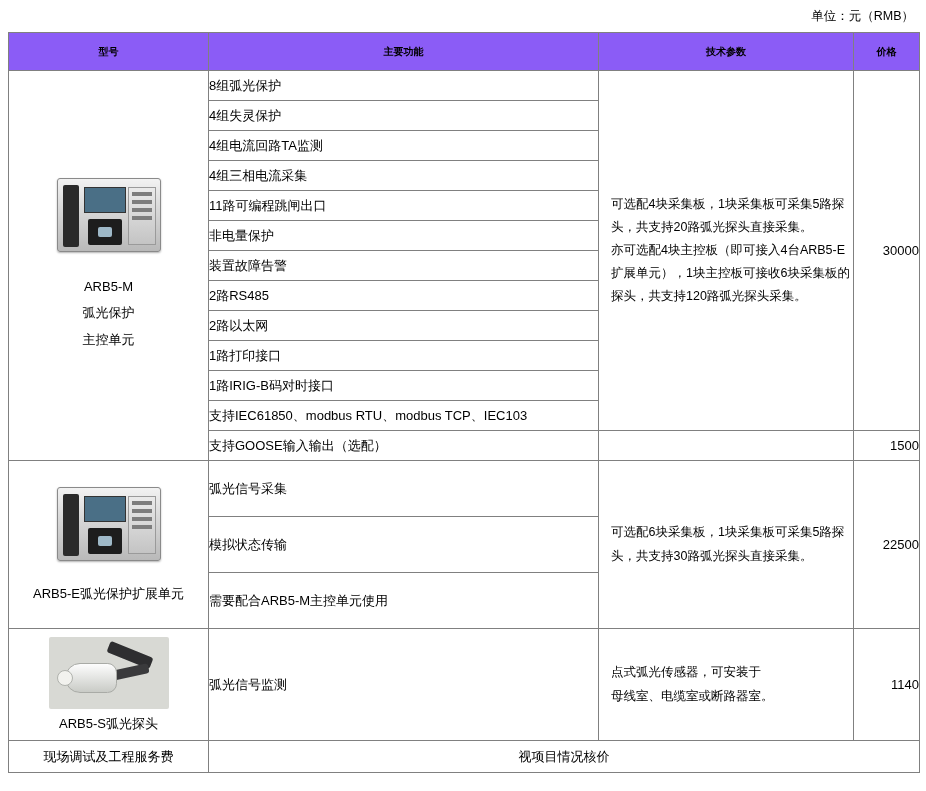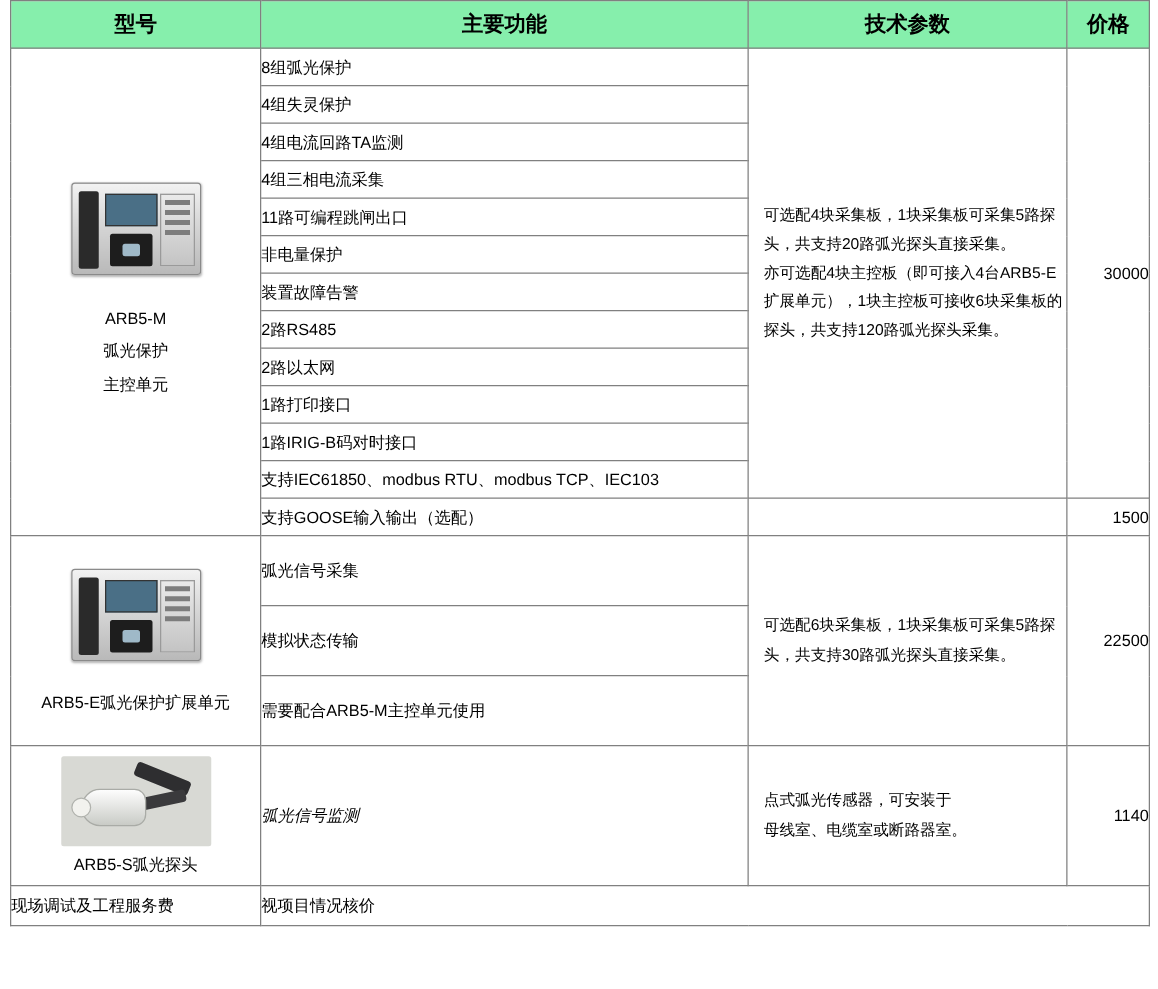--- a/index.html
+++ b/index.html
@@ -33,23 +33,23 @@
     margin-left: 8px;
     table-layout: fixed;
   }
   table.price-table td,
   table.price-table th {
     border: 1px solid #808080;
     padding: 0;
     vertical-align: middle;
   }
   thead th {
-    background: #86efac;
+    background: #8b5cf6;
     font-weight: bold;
-    font-size: 17px;
+    font-size: 10px;
     height: 38px;
     text-align: center;
   }
   .col-model { width: 200px; }
   .col-func { width: 390px; }
   .col-spec { width: 255px; }
   .col-price { width: 66px; }
 
   td.model-cell {
     text-align: center;
@@ -65,38 +65,38 @@
     font-size: 13px;
     margin-top: 4px;
   }
   .func-cell {
     padding: 8px 0 8px 14px;
     font-size: 13px;
     height: 30px;
     margin-left: 24px;
   }
   .func-cell.tall2 { height: 56px; }
-  .func-cell.tall3 { height: 112px; font-style: italic; }
+  .func-cell.tall3 { height: 112px; }
   .spec-cell {
     padding: 10px 10px 10px 14px;
     font-size: 12.5px;
     line-height: 1.85;
     vertical-align: middle;
   }
   .spec-cell.centered {
     vertical-align: middle;
     padding-left: 12px;
   }
   .price-cell {
     text-align: right;
     font-size: 13px;
     vertical-align: middle;
   }
   .footer-cell {
-    text-align: left;
+    text-align: center;
     height: 32px;
     font-size: 13px;
   }
   
   .device-img {
     width: 104px;
     height: 74px;
     margin: 0 auto;
     background: linear-gradient(180deg,#f2f2f2 0%, #d9d9d9 40%, #b9b9b9 100%);
     border: 1px solid #8a8a8a;
@@ -190,20 +190,21 @@
     background: #f2f2ee;
     border: 1px solid #b0b2ad;
     border-radius: 50%;
   }
 </style>
 </head>
 <body>
 
 <div class="page">
 
+  <div class="unit-note">单位：元（RMB）</div>
 
   <table class="price-table">
     <colgroup>
       <col class="col-model">
       <col class="col-func">
       <col class="col-spec">
       <col class="col-price">
     </colgroup>
     <thead>
       <tr>

